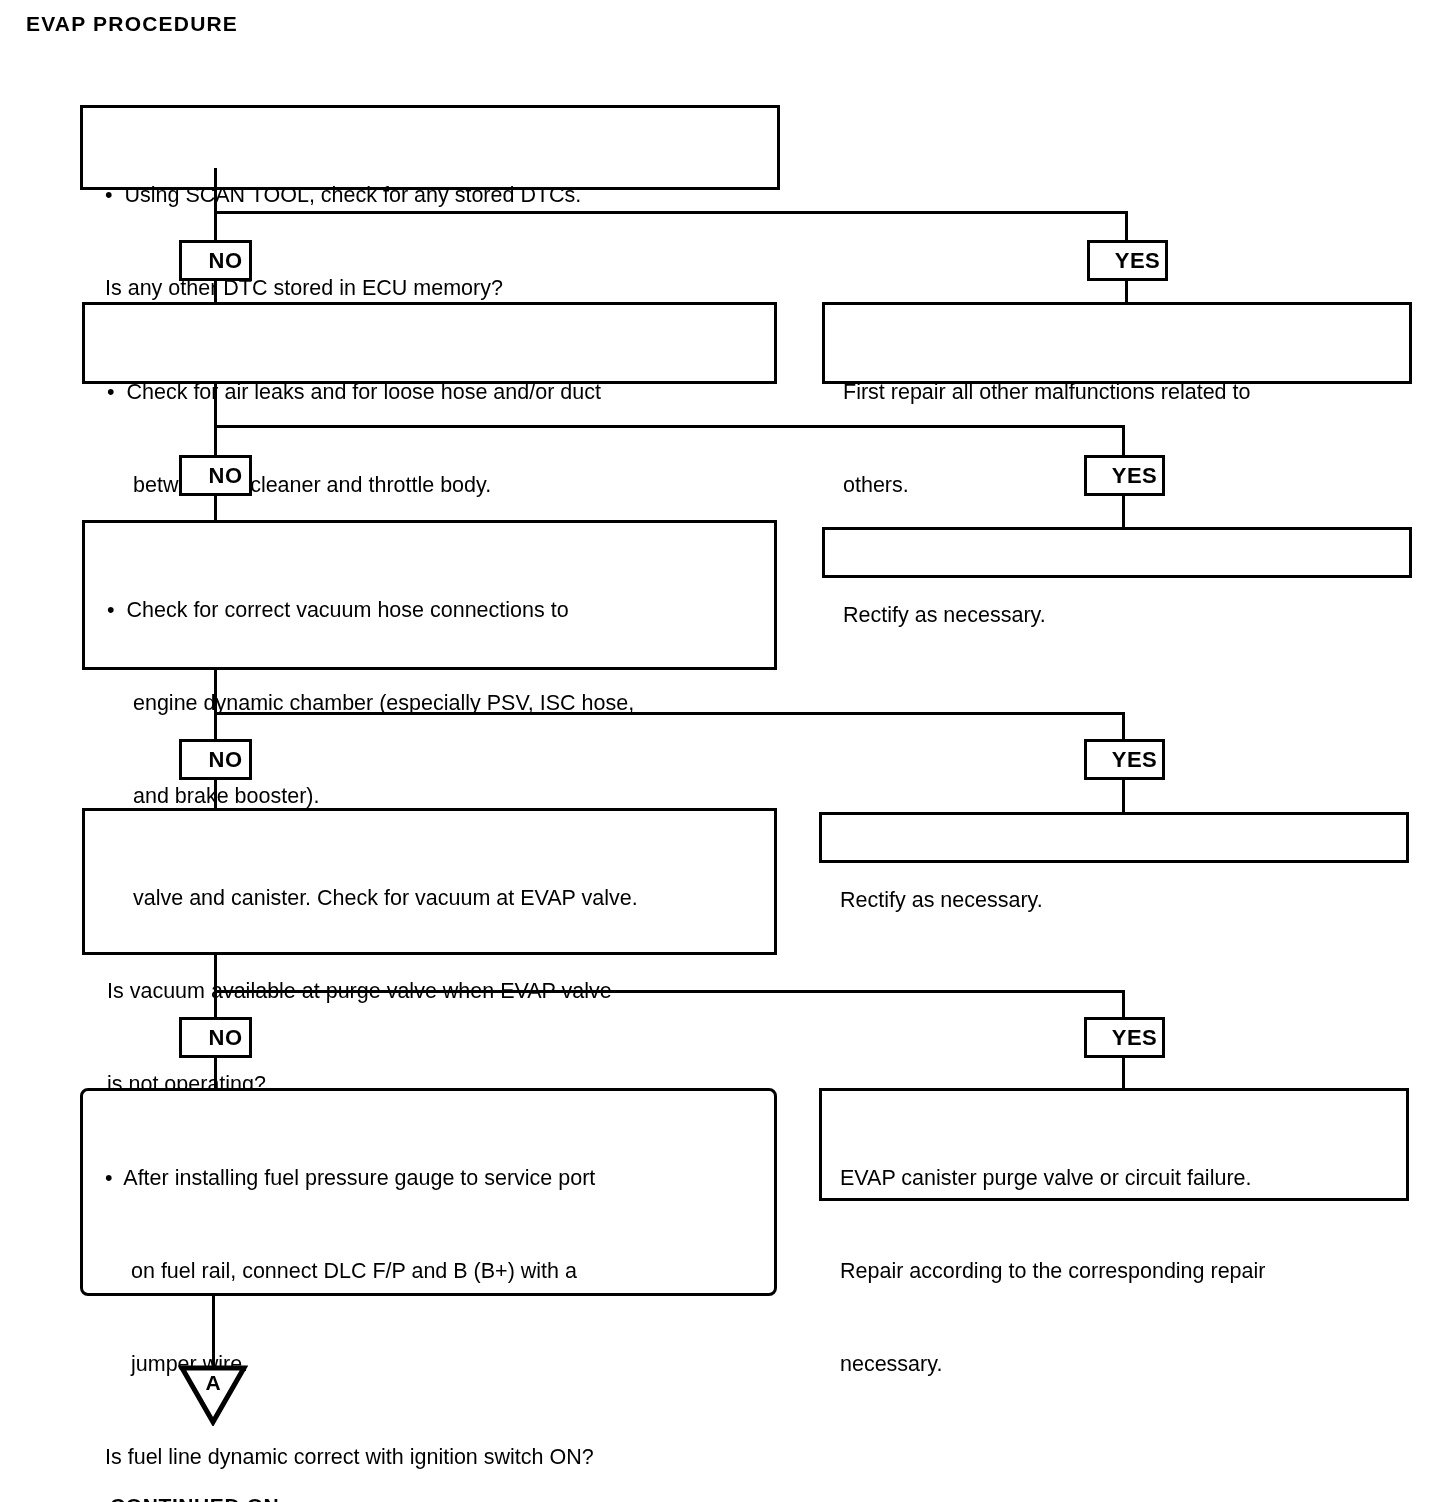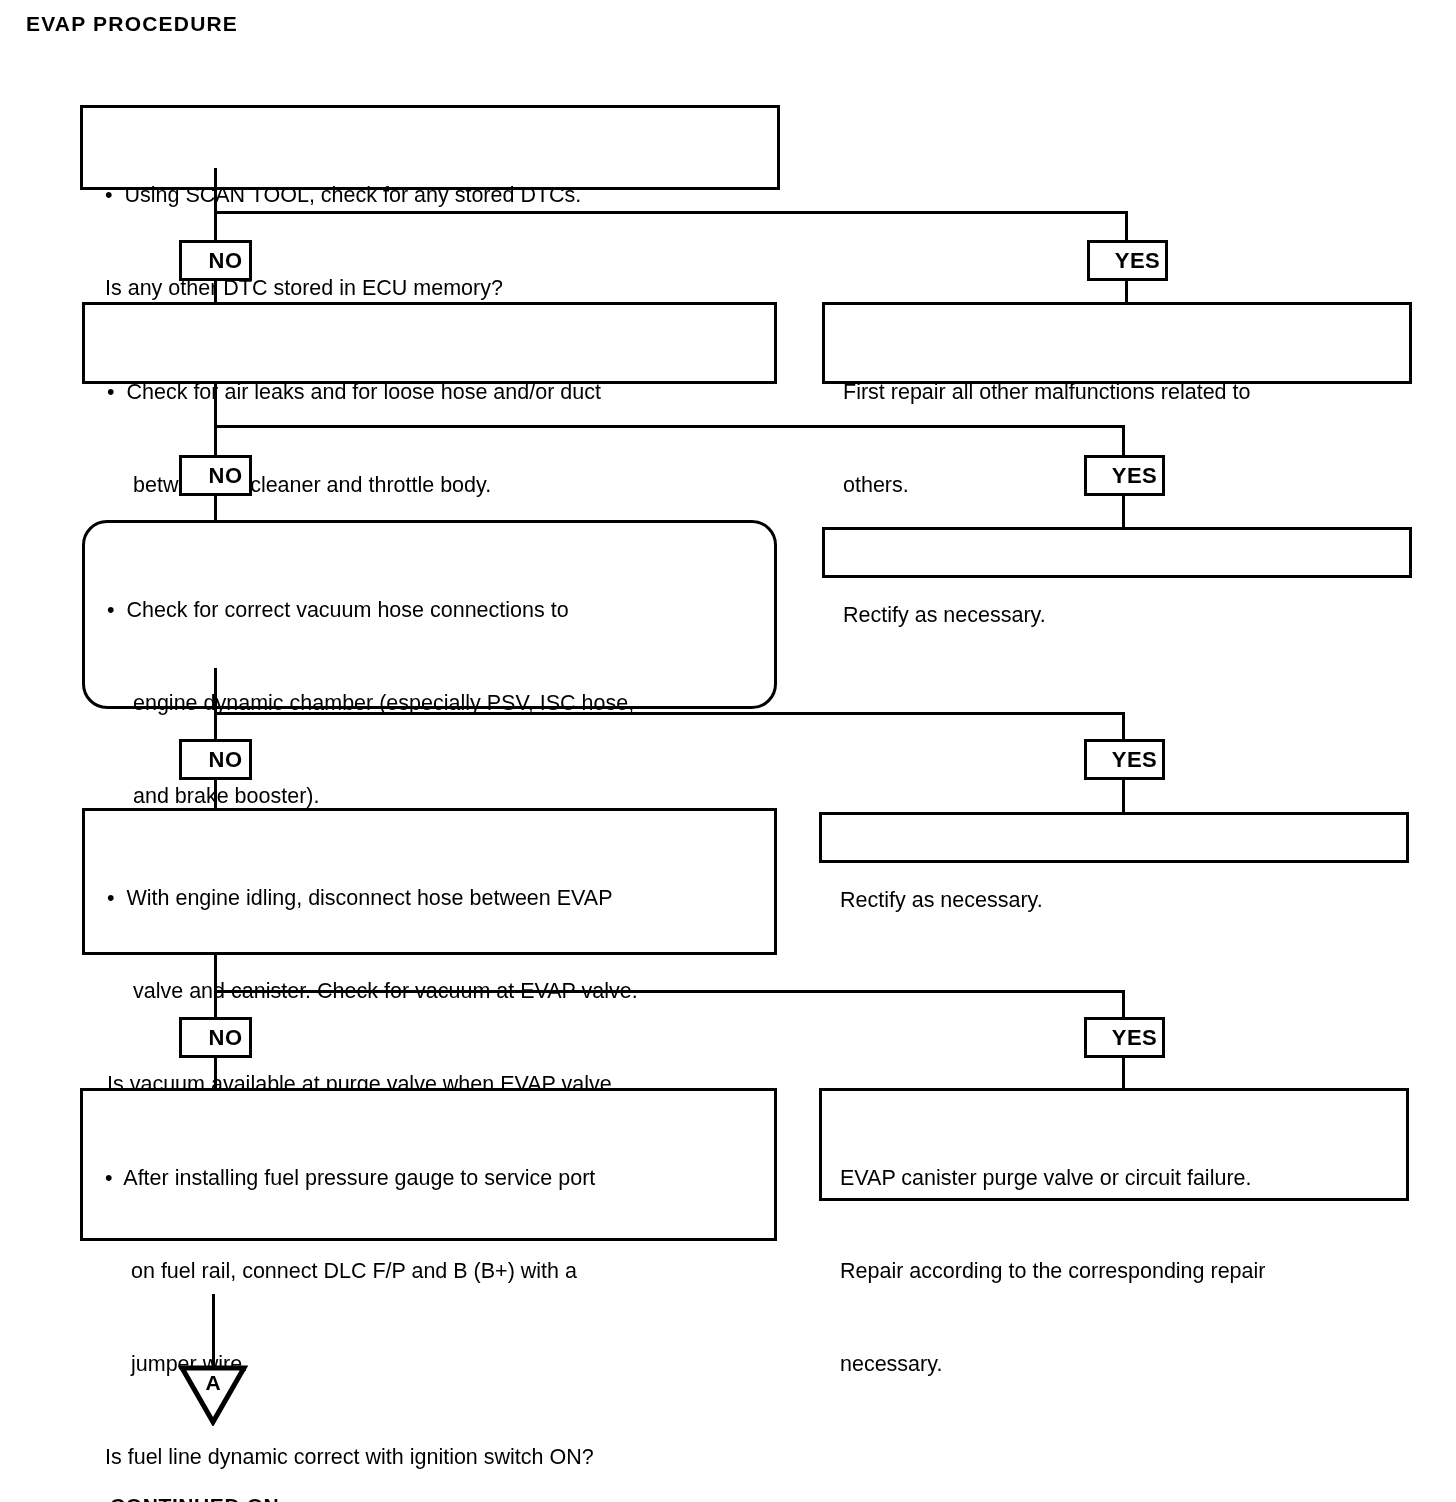--- a/index.html
+++ b/index.html
@@ -159,21 +159,21 @@
   <div class="hline" style="left:214px; top:425px; width:911px;"></div>
   <div class="vline" style="left:1122px; top:425px; height:31px;"></div>
   <div class="vline" style="left:214px; top:425px; height:31px;"></div>
 
   <div class="decision" style="left:179px; top:455px; width:73px; height:41px;">NO</div>
   <div class="decision" style="left:1084px; top:455px; width:81px; height:41px;">YES</div>
 
   <div class="vline" style="left:214px; top:495px; height:27px;"></div>
   <div class="vline" style="left:1122px; top:495px; height:32px;"></div>
 
-  <div class="box bulleted" style="left:82px; top:520px; width:695px; height:189px;border-radius:25px;">
+  <div class="box bulleted" style="left:82px; top:520px; width:695px; height:150px;">
     <div class="box-text">
       <span class="line bul">•  Check for correct vacuum hose connections to</span>
       <span class="line cont">engine dynamic chamber (especially PSV, ISC hose,</span>
       <span class="line cont">and brake booster).</span>
       <span class="line">Are connections OK?</span>
     </div>
   </div>
 
   <div class="box" style="left:822px; top:527px; width:590px; height:51px;">
     <div class="box-text" style="top:8px;">
@@ -187,21 +187,20 @@
   <div class="vline" style="left:214px; top:712px; height:28px;"></div>
 
   <div class="decision" style="left:179px; top:739px; width:73px; height:41px;">NO</div>
   <div class="decision" style="left:1084px; top:739px; width:81px; height:41px;">YES</div>
 
   <div class="vline" style="left:214px; top:779px; height:30px;"></div>
   <div class="vline" style="left:1122px; top:779px; height:34px;"></div>
 
   <div class="box bulleted" style="left:82px; top:808px; width:695px; height:147px;">
     <div class="box-text">
-      <span class="line bul">•  With engine idling, disconnect hose between EVAP</span>
       <span class="line cont">valve and canister. Check for vacuum at EVAP valve.</span>
       <span class="line">Is vacuum available at purge valve when EVAP valve</span>
       <span class="line">is not operating?</span>
     </div>
   </div>
 
   <div class="box" style="left:819px; top:812px; width:590px; height:51px;">
     <div class="box-text" style="top:8px;">
       <span class="line">Rectify as necessary.</span>
     </div>
@@ -211,21 +210,21 @@
   <div class="hline" style="left:214px; top:990px; width:911px;"></div>
   <div class="vline" style="left:1122px; top:990px; height:28px;"></div>
   <div class="vline" style="left:214px; top:990px; height:28px;"></div>
 
   <div class="decision" style="left:179px; top:1017px; width:73px; height:41px;">NO</div>
   <div class="decision" style="left:1084px; top:1017px; width:81px; height:41px;">YES</div>
 
   <div class="vline" style="left:214px; top:1057px; height:33px;"></div>
   <div class="vline" style="left:1122px; top:1057px; height:33px;"></div>
 
-  <div class="box bulleted" style="left:80px; top:1088px; width:697px; height:153px;">
+  <div class="box bulleted" style="left:80px; top:1088px; width:697px; height:208px;border-radius:8px;">
     <div class="box-text">
       <span class="line bul">•  After installing fuel pressure gauge to service port</span>
       <span class="line cont">on fuel rail, connect DLC F/P and B (B+) with a</span>
       <span class="line cont">jumper wire.</span>
       <span class="line">Is fuel line dynamic correct with ignition switch ON?</span>
       
       
     </div>
   </div>
 

